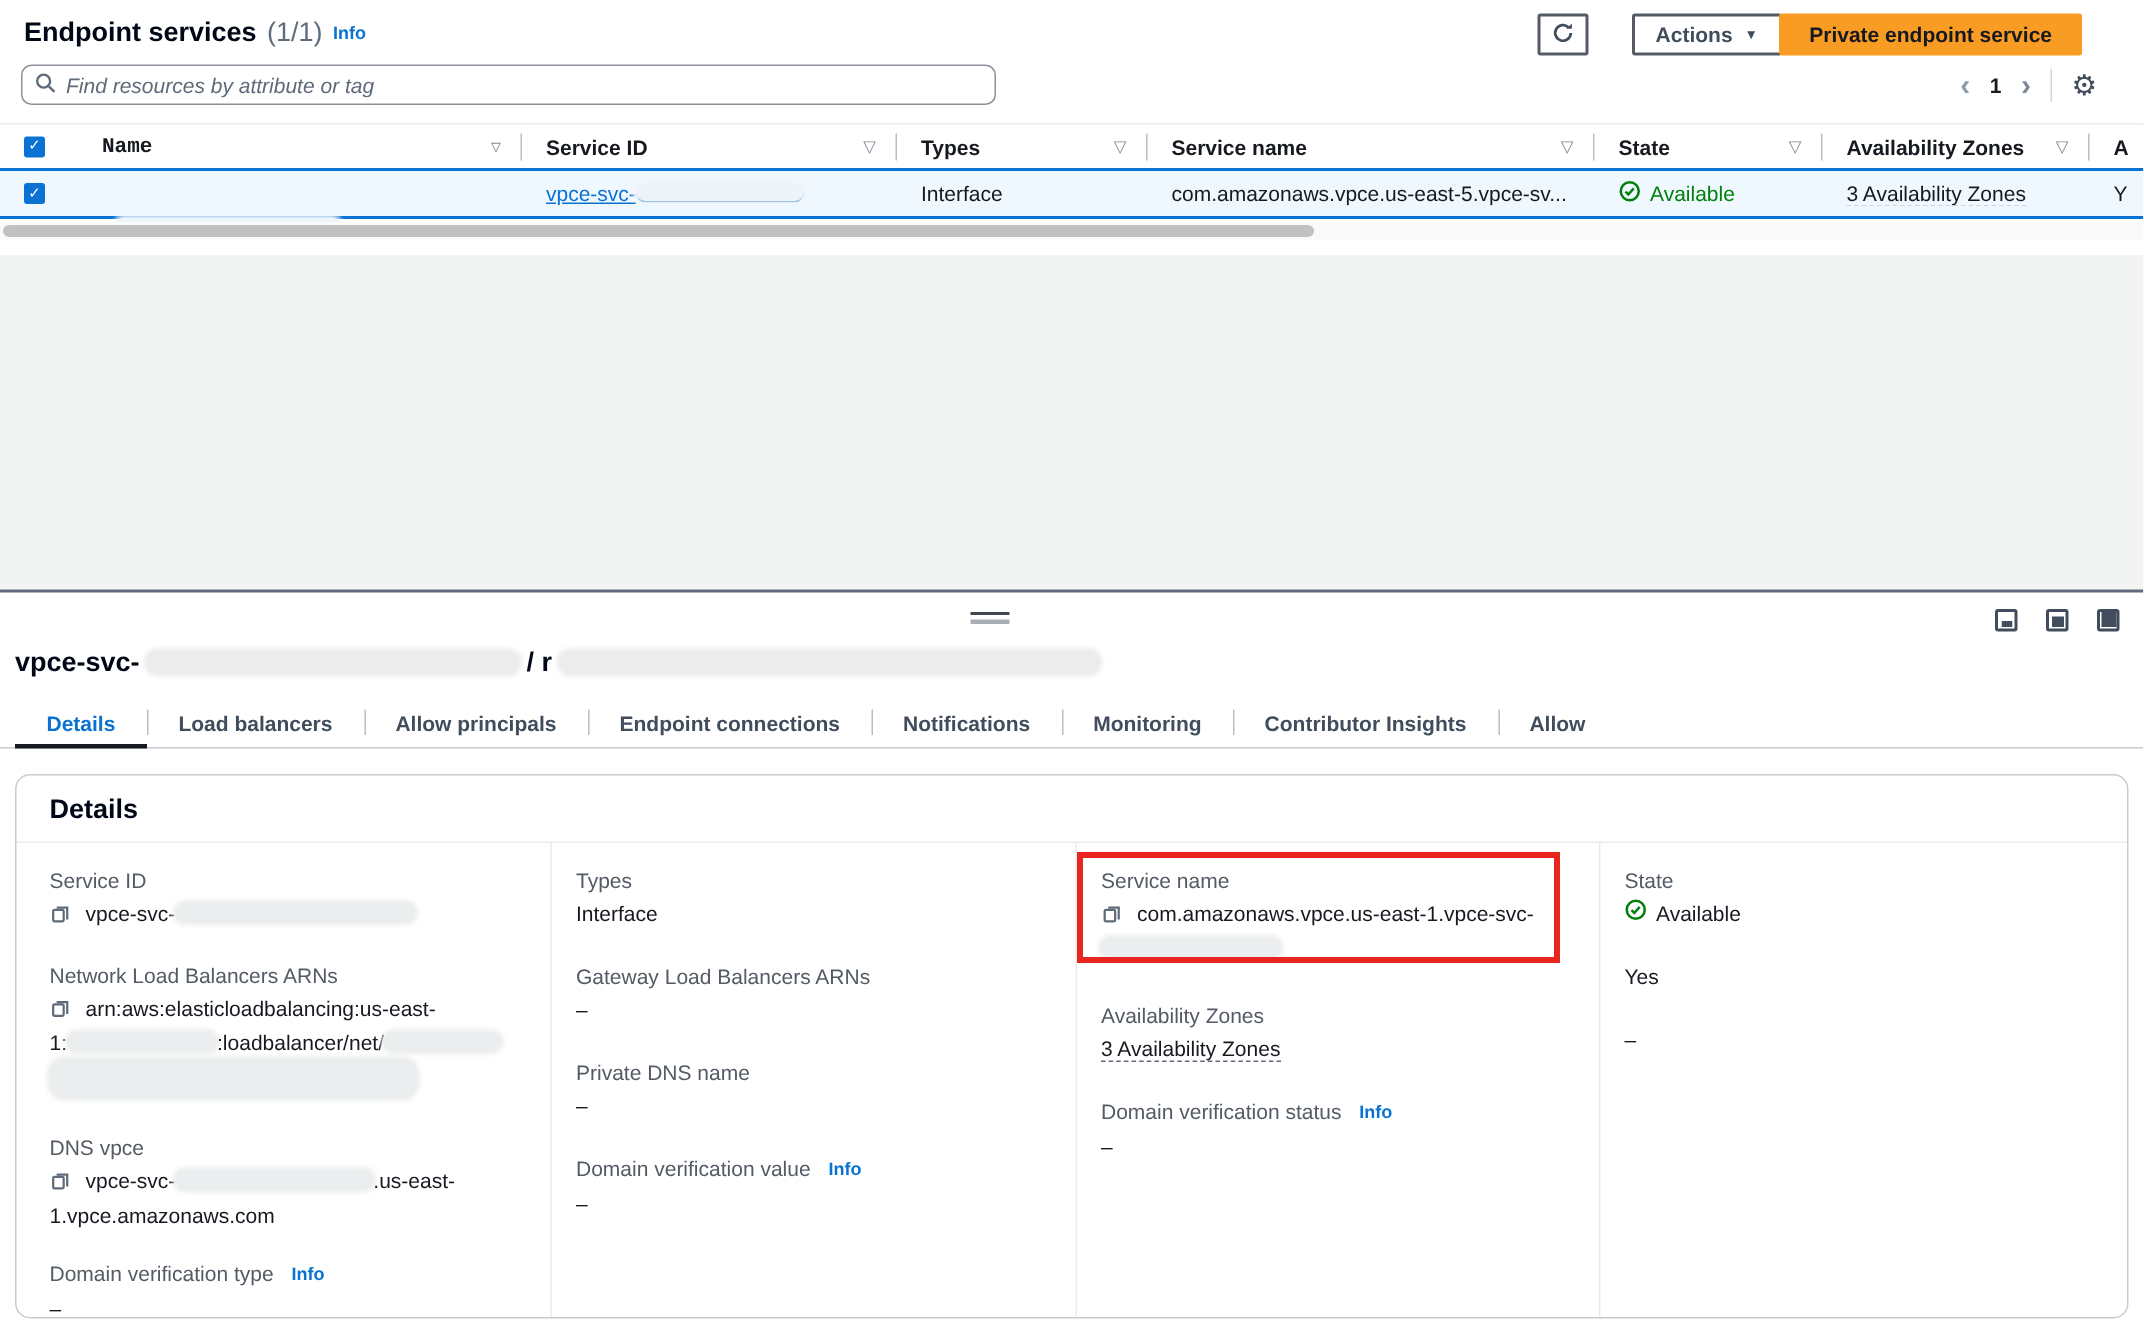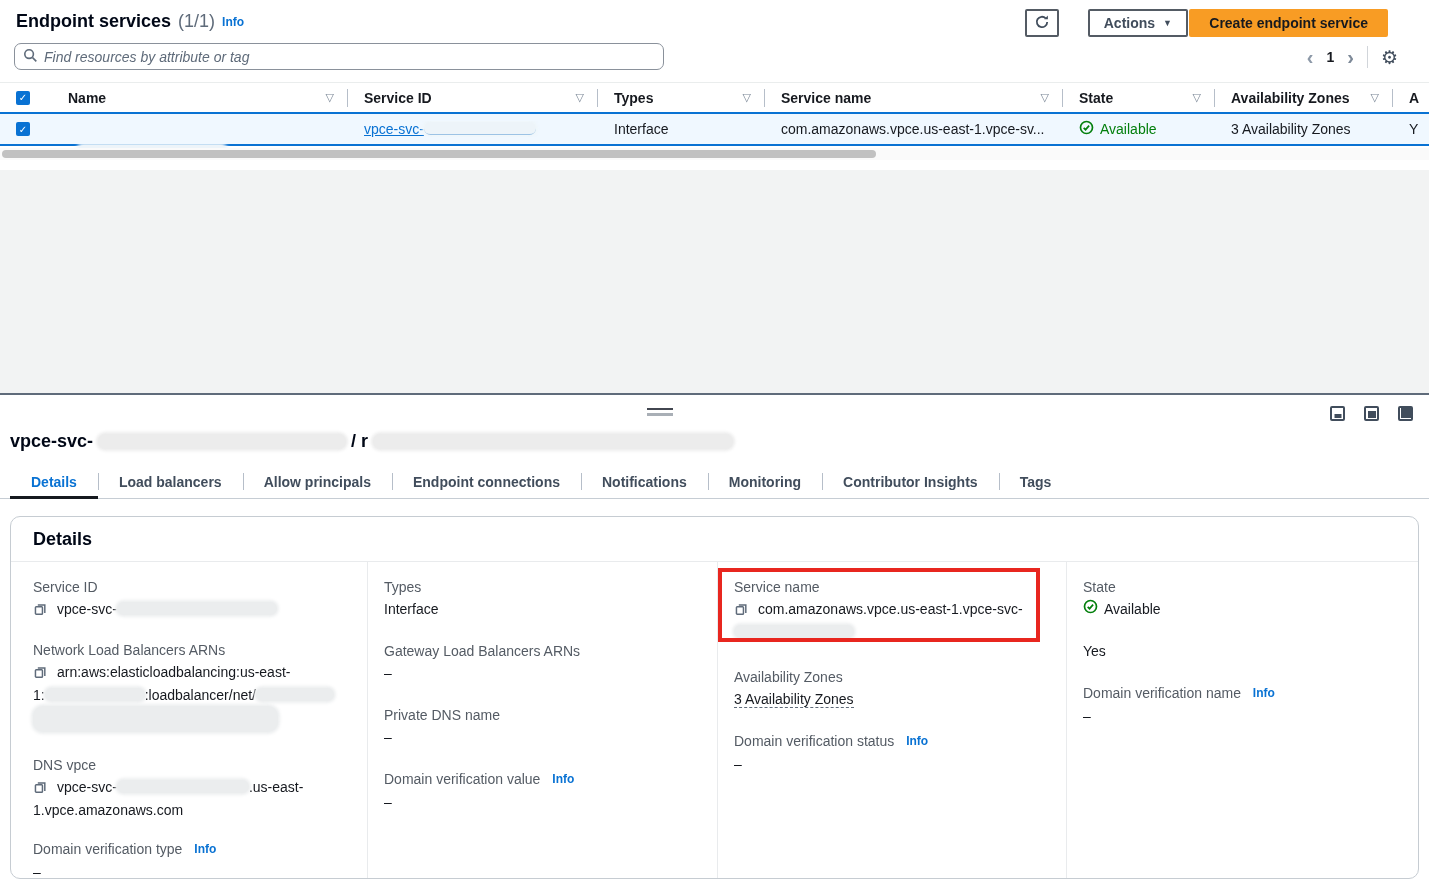--- a/index.html
+++ b/index.html
@@ -114,21 +114,21 @@
           <path d="M13.2 8a5.2 5.2 0 1 1-1.5-3.7" fill="none" stroke="#414d5c" stroke-width="1.8"></path>
           <path d="M13.9 1.6v3.6h-3.6z" fill="#414d5c"></path>
         </svg>
     </span>
   </button>
   <button class="btn btn-actions">
     <span>Actions</span>
     <span class="caret">▼</span>
   </button>
   <button class="btn btn-create">
-    <span>Create endpoint service</span>
+    <span>Private endpoint service</span>
   </button>
 
   <div class="search">
     <span>
       <svg width="15" height="15" viewBox="0 0 16 16">
           <circle cx="6.5" cy="6.5" r="4.6" fill="none" stroke="#5f6b7a" stroke-width="1.7"></circle>
           <line x1="10.2" y1="10.2" x2="14.2" y2="14.2" stroke="#5f6b7a" stroke-width="1.7"></line>
         </svg>
     </span>
     <input type="text" placeholder="Find resources by attribute or tag" style="">
@@ -141,21 +141,21 @@
     <span class="gear">⚙</span>
   </div>
 
   <div class="tbl">
     <div class="thead">
       <div class="th c0 nodiv cb-cell" style="padding:0 0 0 16px;">
         <span class="checkbox">
             <i style="font-style:normal">✓</i>
           </span>
       </div>
-      <div class="th c1" style="padding-left:21px;">
+      <div class="th c1" style="padding-left:21px;font-family:Liberation Mono, monospace;">
         <span>Name</span>
         <span class="sort-ic">▽</span>
       </div>
       <div class="th c2">
         <span>Service ID</span>
         <span class="sort-ic">▽</span>
       </div>
       <div class="th c3">
         <span>Types</span>
         <span class="sort-ic">▽</span>
@@ -185,21 +185,21 @@
       </div>
       <div class="td c1" style="padding-left:21px;margin-top:45px;">
         <span>r</span>
         <span class="redact" style="width:150px;"></span>
         <span>s</span>
       </div>
       <div class="td c2">
         <a class="id-link"><span>vpce-svc-</span><span class="redact link-redact" style="width:112px;"></span></a>
       </div>
       <div class="td c3">Interface</div>
-      <div class="td c4">com.amazonaws.vpce.us-east-1.vpce-sv...</div>
+      <div class="td c4">com.amazonaws.vpce.us-east-5.vpce-sv...</div>
       <div class="td c5">
         <span class="state-cell">
           <span>
             <svg width="15" height="15" viewBox="0 0 16 16">
                 <circle cx="8" cy="8" r="6.4" fill="none" stroke="#037f0c" stroke-width="1.8"></circle>
                 <path d="M5 8.3l2 2 3.8-4.3" fill="none" stroke="#037f0c" stroke-width="1.8"></path>
               </svg>
           </span>
           <span>Available</span>
         </span>
@@ -243,21 +243,21 @@
     </div>
 
     <div class="tabs">
       <div class="tab active">Details</div>
       <div class="tab">Load balancers</div>
       <div class="tab">Allow principals</div>
       <div class="tab">Endpoint connections</div>
       <div class="tab">Notifications</div>
       <div class="tab">Monitoring</div>
       <div class="tab">Contributor Insights</div>
-      <div class="tab">Tags</div>
+      <div class="tab">Allow</div>
     </div>
 
     <div class="card">
       <div class="card-header">
         <h2>Details</h2>
       </div>
       <div class="cols">
 
         <div class="col">
           <div class="field">
@@ -364,24 +364,20 @@
                     <path d="M5 8.3l2 2 3.8-4.3" fill="none" stroke="#037f0c" stroke-width="1.8"></path>
                   </svg>
               </span>
               <span>Available</span>
             </div>
           </div>
           <div class="field" style="margin-top:21px;">
             <div class="value">Yes</div>
           </div>
           <div class="field" style="margin-top:21px;">
-            <div class="label">
-              <span>Domain verification name</span>
-              <span class="info-link">Info</span>
-            </div>
             <div class="value">–</div>
           </div>
         </div>
 
       </div>
     </div>
   </div>
 </div>
 
 </body></html>

